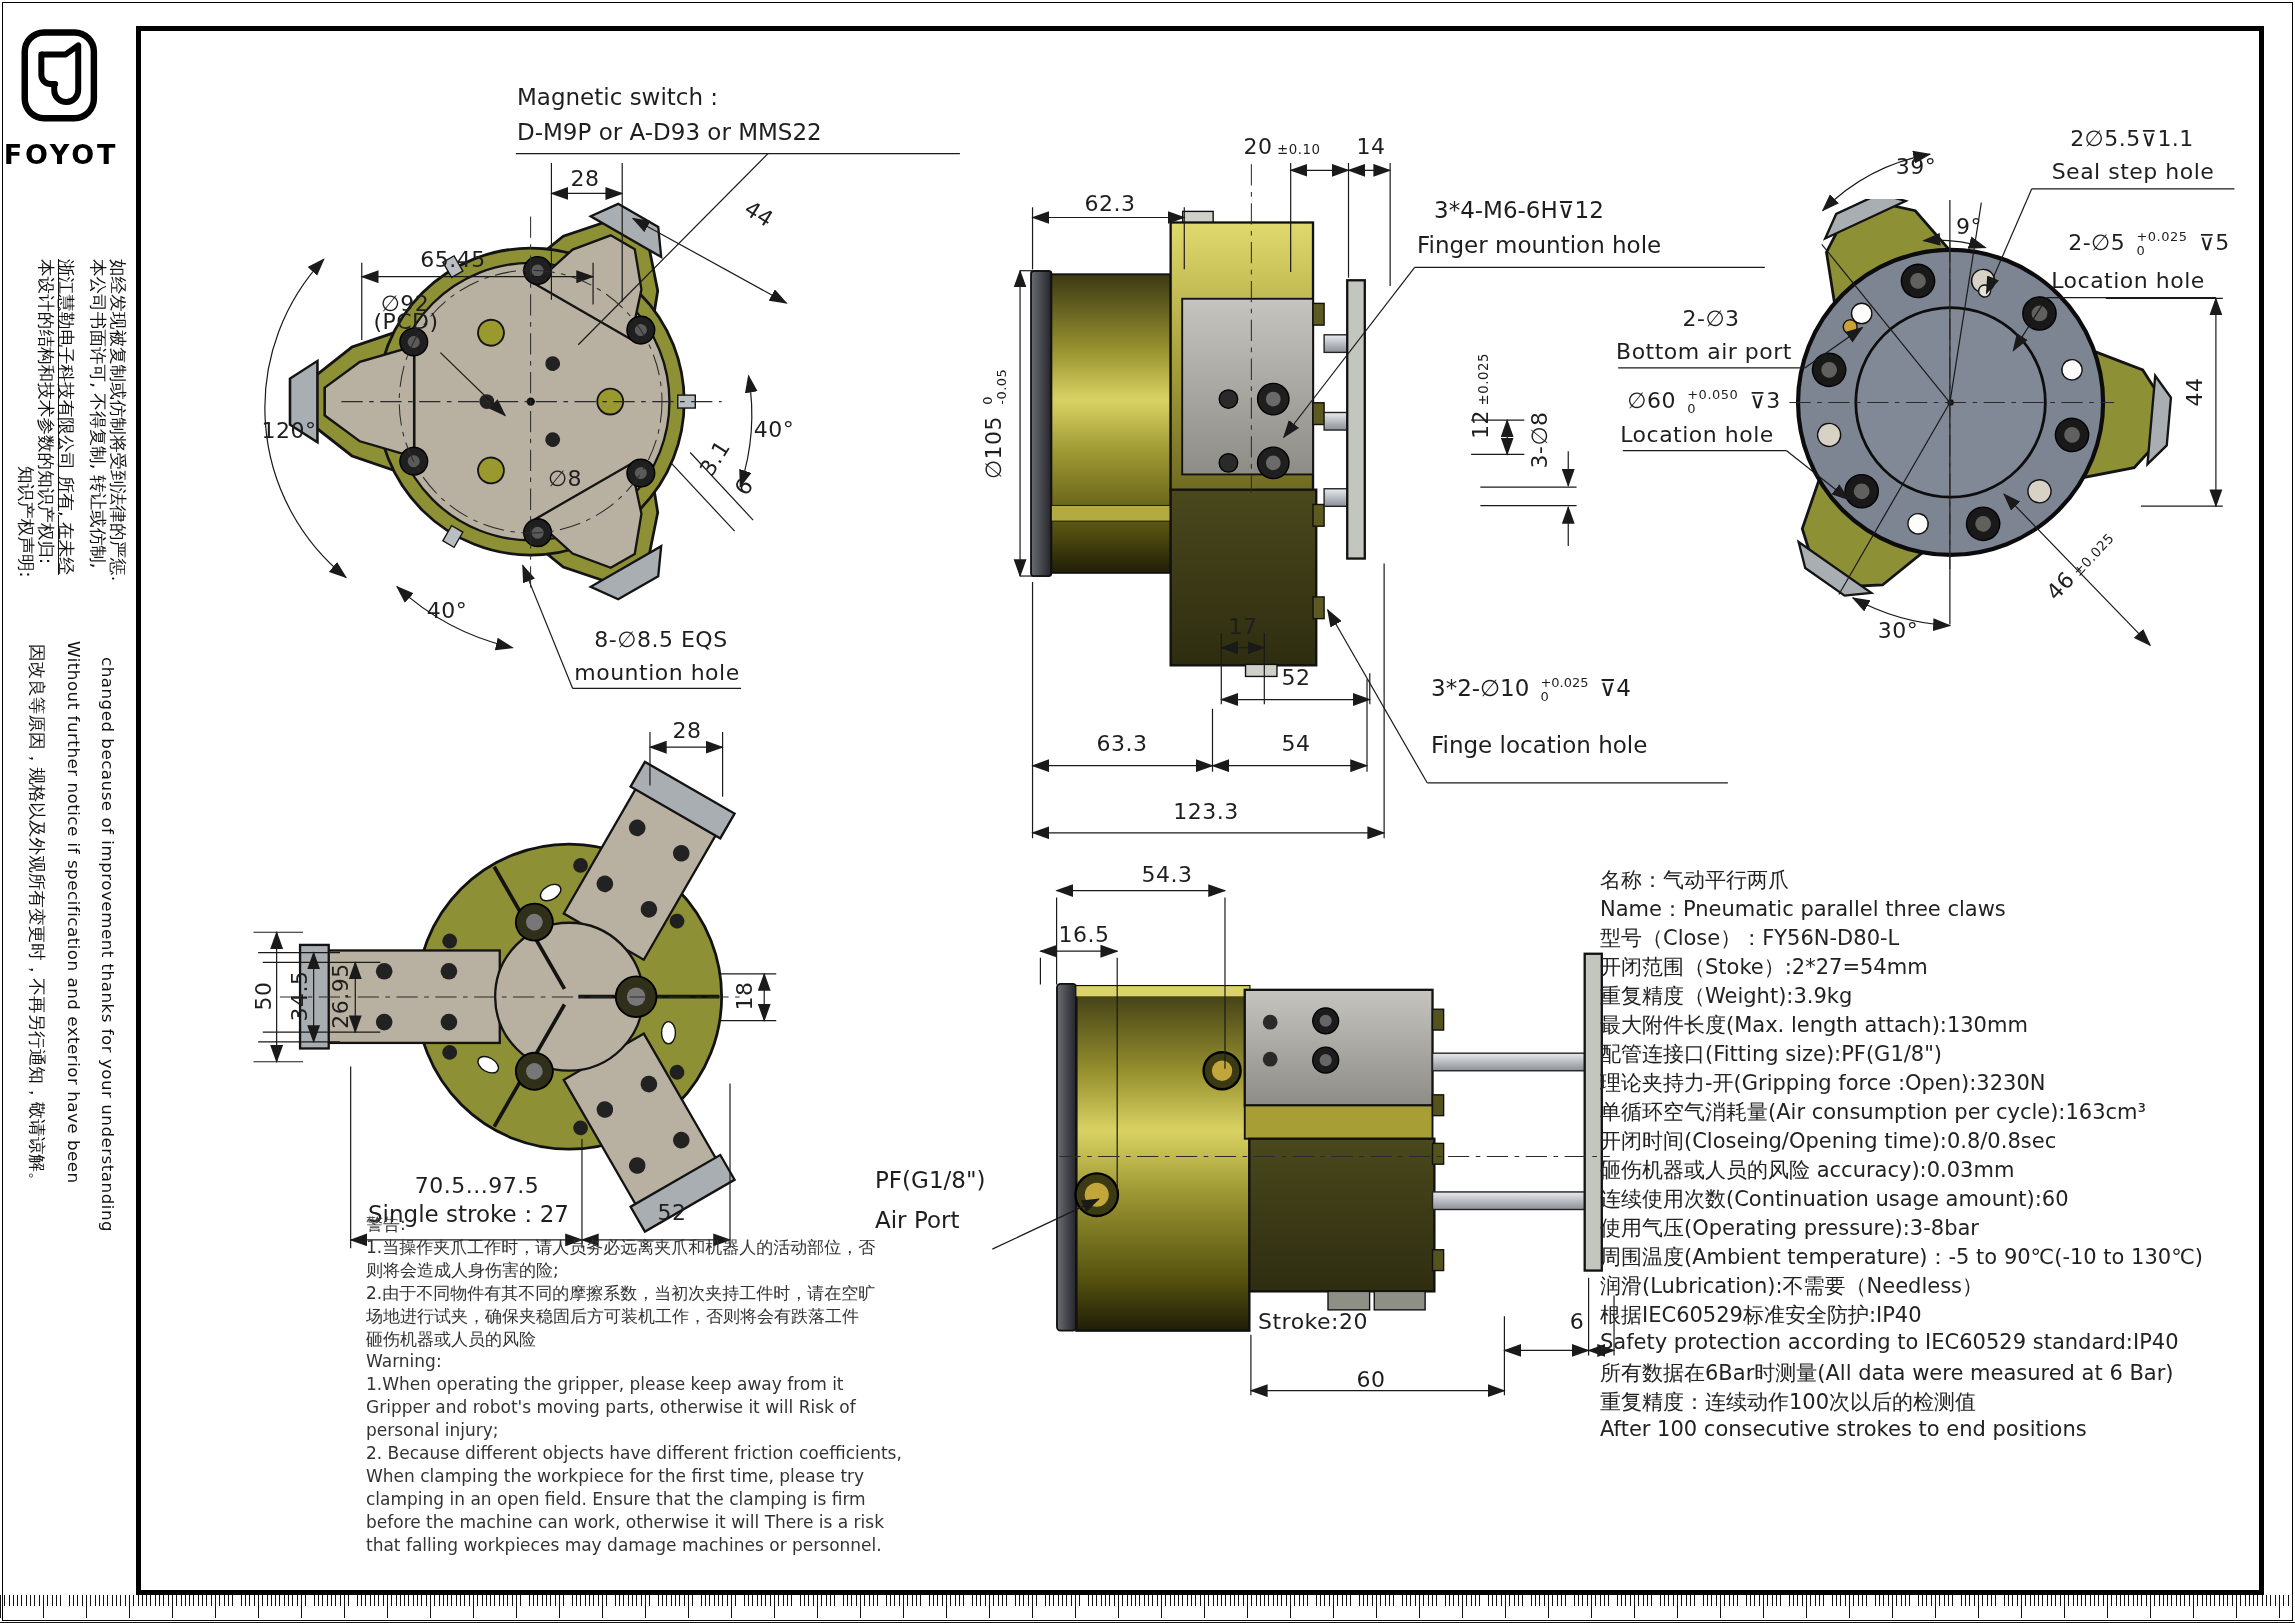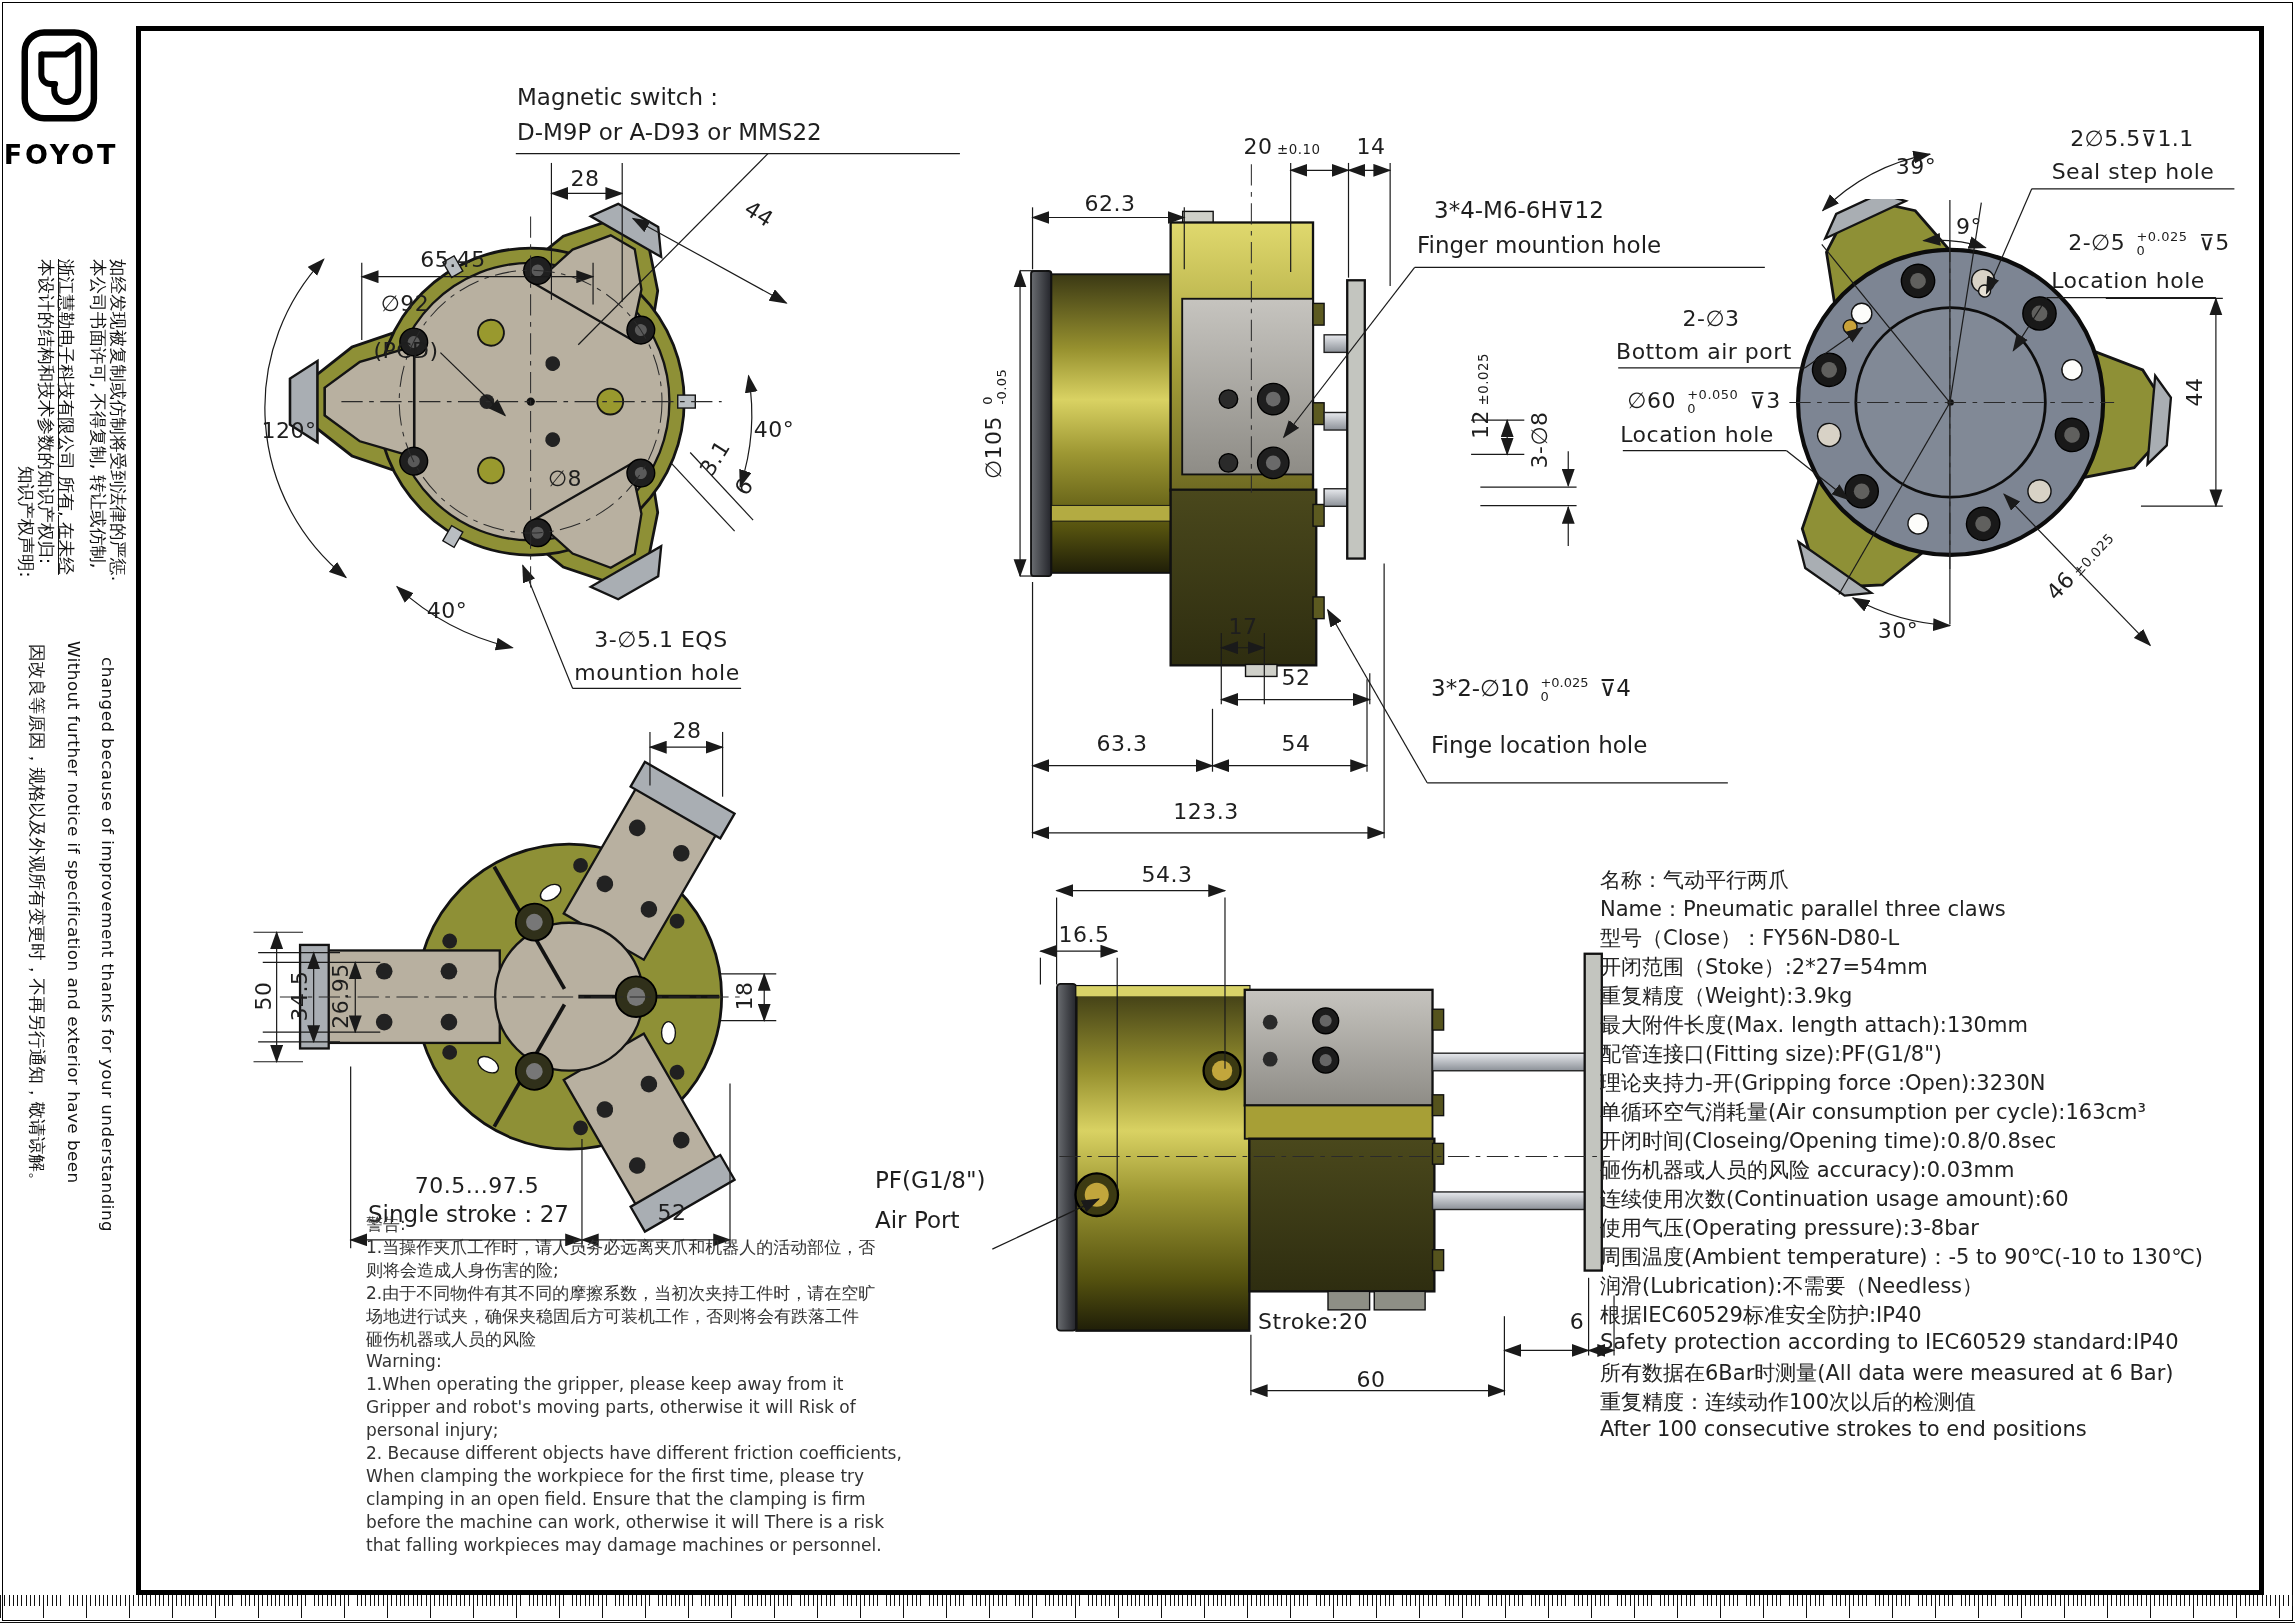--- a/index.html
+++ b/index.html
@@ -484,28 +484,28 @@
       <line x1="2290" y1="2500" x2="3480" y2="2500"></line>
     </g>
   </svg>
 
   <span class="ll" style="left:517px;top:84px">Magnetic switch :</span>
   <span class="ll" style="left:517px;top:119px">D-M9P or A-D93 or MMS22</span>
   <span class="lb" style="left:585px;top:178px">28</span>
   <span class="lb" style="left:759px;top:214px;transform:translate(-50%,-50%) rotate(32deg)">44</span>
   <span class="lb" style="left:453px;top:259px">65.45</span>
   <span class="lb" style="left:405px;top:303px">∅92</span>
-  <span class="lb" style="left:406px;top:350px">(PCD)</span>
+  <span class="lb" style="left:406px;top:321px">(PCD)</span>
   <span class="lb" style="left:289px;top:430px">120°</span>
   <span class="lb" style="left:565px;top:478px">∅8</span>
   <span class="lb" style="left:715px;top:458px;transform:translate(-50%,-50%) rotate(-58deg)">3.1</span>
   <span class="lb" style="left:744px;top:487px;transform:translate(-50%,-50%) rotate(-58deg)">6</span>
   <span class="lb" style="left:774px;top:429px">40°</span>
   <span class="lb" style="left:447px;top:610px">40°</span>
-  <span class="lb" style="left:661px;top:639px">3-∅5.1 EQS</span>
+  <span class="lb" style="left:661px;top:639px">8-∅8.5 EQS</span>
   <span class="lb" style="left:657px;top:672px">mountion hole</span>
 
   <span class="lb" style="left:1110px;top:203px">62.3</span>
   <span class="lb" style="left:1282px;top:146px">
     <span>20</span><span class="tol">±0.10</span>
   </span>
   <span class="lb" style="left:1371px;top:146px">14</span>
   <span class="ll" style="left:1434px;top:197px">3*4-M6-6H⊽12</span>
   <span class="ll" style="left:1417px;top:232px">Finger mountion hole</span>
   <span class="lb r90" style="left:995px;top:422px">

